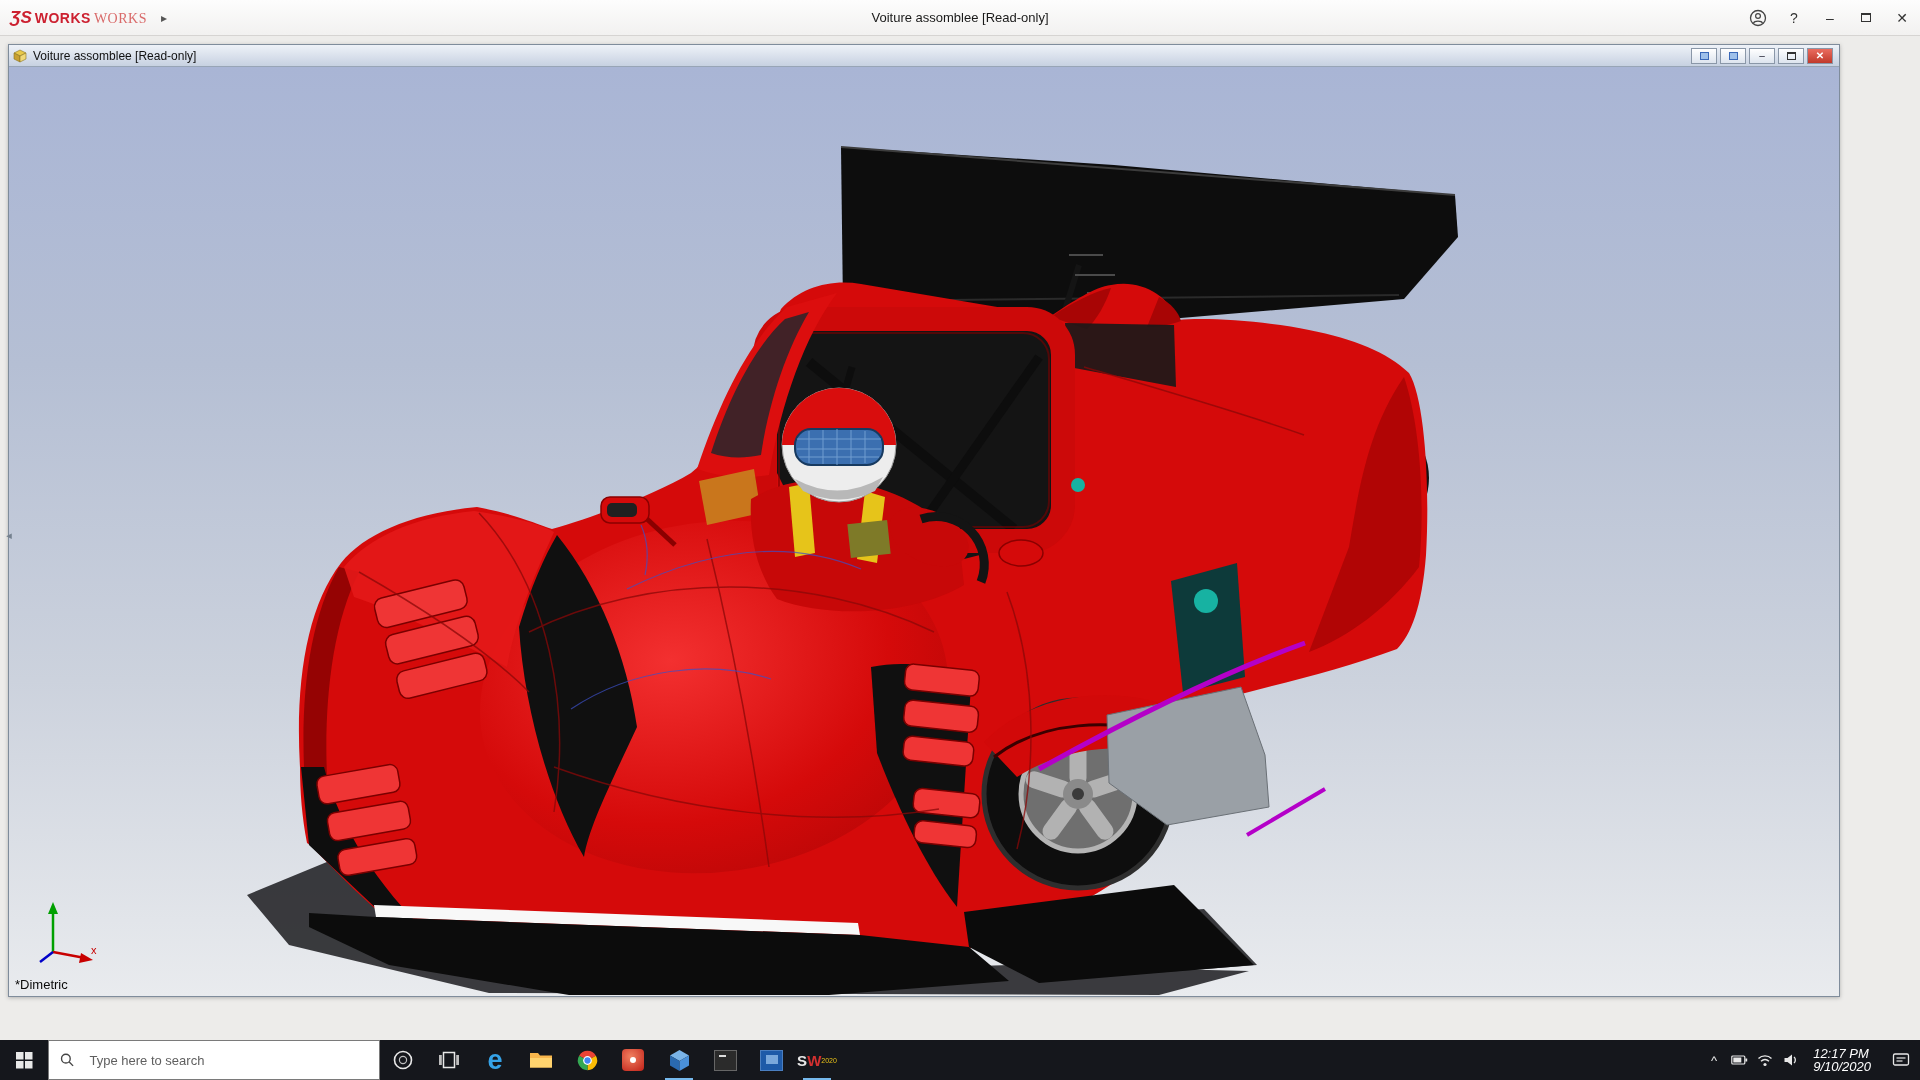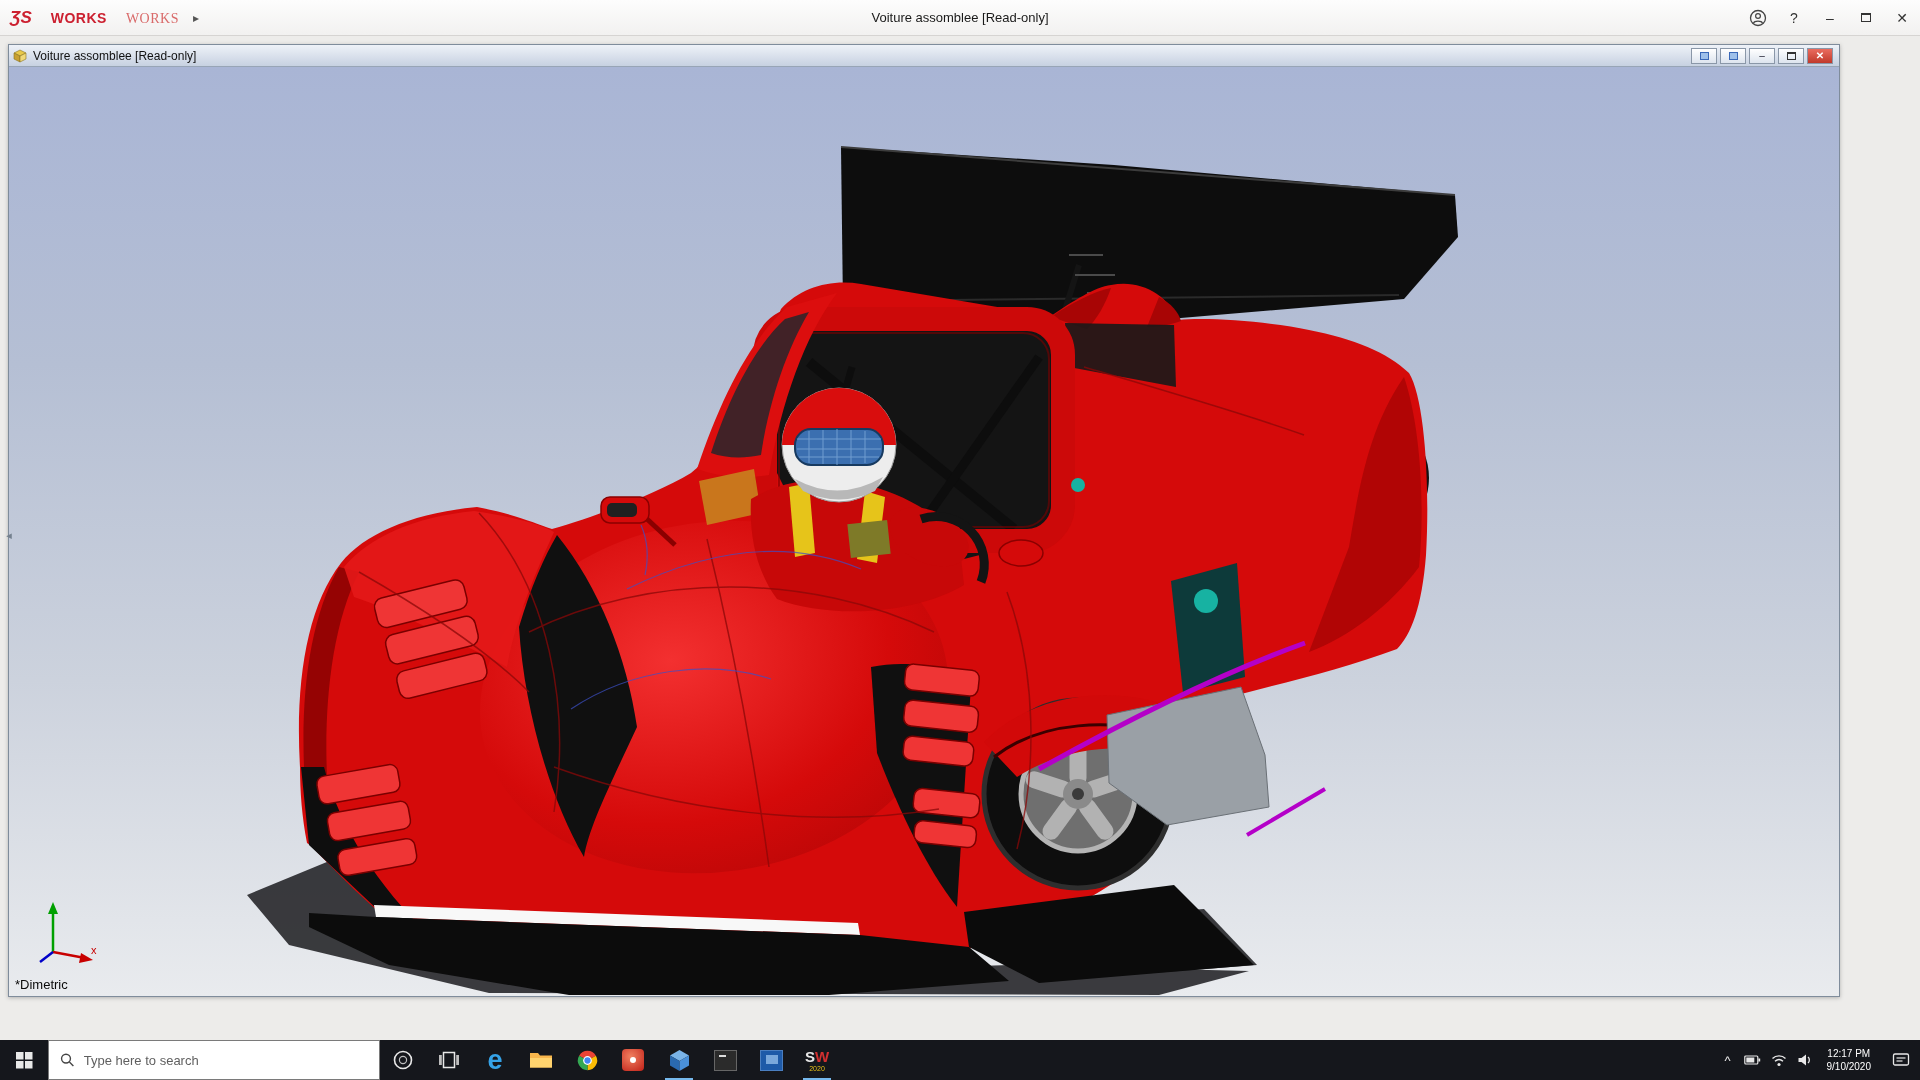--- a/index.html
+++ b/index.html
@@ -2,21 +2,21 @@
 <html><head>
 <meta charset="utf-8">
 <style>
   * { margin:0; padding:0; box-sizing:border-box; }
   html,body { width:1920px; height:1080px; overflow:hidden; font-family:"Liberation Sans",sans-serif; background:#edecea; position:relative; }
 
   
   .titlebar { position:absolute; top:0; left:0; width:1920px; height:36px;
     background:linear-gradient(#fdfdfd,#f2f1f0); border-bottom:1px solid #d6d4d2;
     display:flex; align-items:center; z-index:5; }
-  .logo { display:flex; align-items:baseline; margin-left:10px; gap:19px; }
+  .logo { display:flex; align-items:baseline; margin-left:10px; gap:3px; }
   .logo-mark { color:#cc2030; font-weight:bold; font-style:italic; font-size:17px; }
   .logo-solid { color:#cc2030; font-weight:bold; font-size:14px; letter-spacing:.5px; }
   .logo-works { color:#d96a6a; font-size:14px; letter-spacing:.5px;font-family:Liberation Serif, serif; }
   .flyout-arrow { margin-left:14px; color:#555; font-size:12px; cursor:pointer; }
   .tb-title { position:absolute; left:0; right:0; text-align:center; font-size:13px; color:#1a1a1a; pointer-events:none; }
   .tb-buttons { margin-left:auto; display:flex; align-items:center; height:36px; }
   .tb-btn { width:36px; height:36px; display:flex; align-items:center; justify-content:center;
     color:#333; font-size:14px; cursor:pointer; background:transparent; border:none; }
   .tb-btn svg { display:block; }
   .restore-box { width:10px; height:9px; border:1px solid #333; border-top-width:2px; display:block; }
@@ -42,43 +42,43 @@
   .triad { position:absolute; left:22px; bottom:30px; }
 
   .left-flyout-tab { position:absolute; left:2px; top:524px; width:14px; height:22px; z-index:4;
     display:flex; align-items:center; justify-content:center; color:#74808e; font-size:11px; cursor:pointer; }
 
   
   .taskbar { position:absolute; left:0; bottom:0; width:1920px; height:40px; background:#15171c;
     display:flex; align-items:center; z-index:10; }
   .start-btn { width:48px; height:40px; display:flex; align-items:center; justify-content:center; cursor:pointer; }
   .search-box { width:332px; height:40px; background:#ffffff; border:1px solid #7a7a7a;
-    display:flex; align-items:center; gap:9px; padding:0 11px; }
+    display:flex; align-items:center; gap:15px; padding:0 11px; }
   .search-box input { border:none; outline:none; background:transparent; font-size:13px; color:#333;
     width:100%; font-family:"Liberation Sans",sans-serif; }
   .search-box input::placeholder { color:#5f5f5f; }
   .task-icons { display:flex; height:40px; }
   .ticon { width:46px; height:40px; display:flex; align-items:center; justify-content:center;
     position:relative; cursor:pointer; }
   .ticon .active-underline { position:absolute; bottom:0; left:9px; right:9px; height:2px; background:#76b9ed; }
   .edge-e { color:#35a3e8; font-size:27px; font-weight:bold; line-height:1; }
   .terminal-tile { width:23px; height:21px; background:#2b2b2b; border:1px solid #666; position:relative; }
   .terminal-tile::after { content:""; position:absolute; left:4px; top:4px; width:7px; height:2px; background:#ddd; }
   .blue-tile { width:23px; height:21px; background:#1e5aa8; border:1px solid #4a7ec0; position:relative; }
   .blue-tile::after { content:""; position:absolute; left:5px; top:4px; width:12px; height:9px; background:#7aa8dc; }
   .red-tile { width:22px; height:22px; border-radius:4px; background:radial-gradient(circle at 40% 35%,#f08060,#c02018); position:relative; }
   .red-tile::after { content:""; position:absolute; left:8px; top:8px; width:6px; height:6px; border-radius:50%; background:#fff; }
-  .sw-badge { display:flex; flex-direction:column; align-items:center; line-height:1; }
+  .sw-badge { display:flex; flex-direction:row; align-items:center; line-height:1; }
   .sw-letters { font-size:15px; font-weight:bold; }
   .sw-letters .s { color:#e8e8e8; } .sw-letters .w { color:#d23030; }
   .sw-year { font-size:7px; color:#e8c018; margin-top:1px; }
   .tray { margin-left:auto; display:flex; align-items:center; height:40px; }
   .tray-chevron { color:#e8e8e8; font-size:13px; width:24px; text-align:center; cursor:pointer; }
   .tray-icon { width:26px; height:40px; display:flex; align-items:center; justify-content:center; cursor:pointer; }
-  .clock { color:#fff; font-size:10px; line-height:13px; text-align:center; padding:0 9px; cursor:pointer; }
+  .clock { color:#fff; font-size:13px; line-height:13px; text-align:left; padding:0 9px; cursor:pointer;font-style:italic; }
   .action-center { width:40px; height:40px; display:flex; align-items:center; justify-content:center;
     border-left:1px solid transparent; cursor:pointer; }
 </style>
 </head>
 <body>
 
 <div class="titlebar">
   <div class="logo">
     <span class="logo-mark">ƷS</span>
     <span class="logo-solid">WORKS</span>

